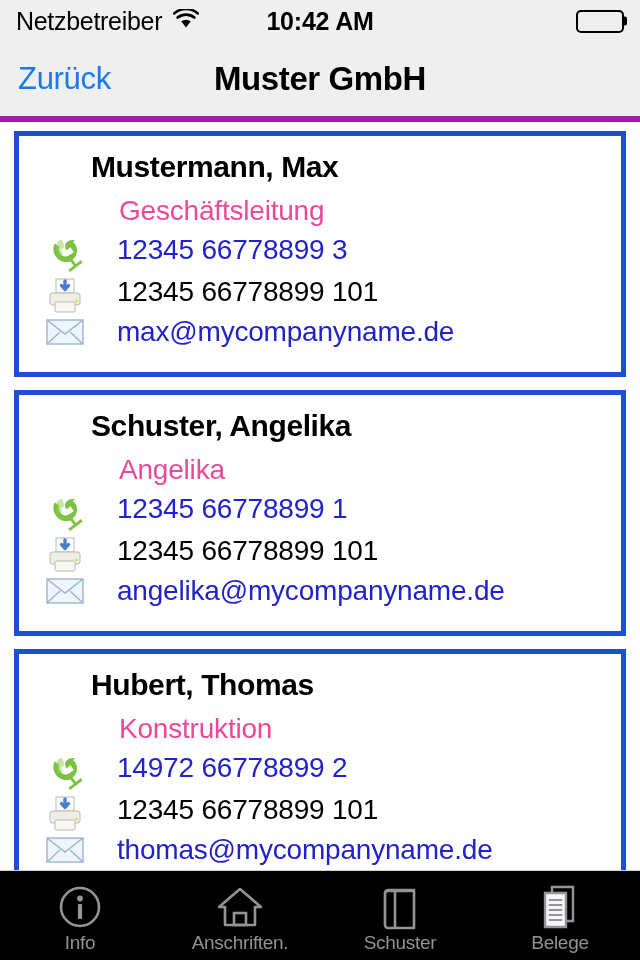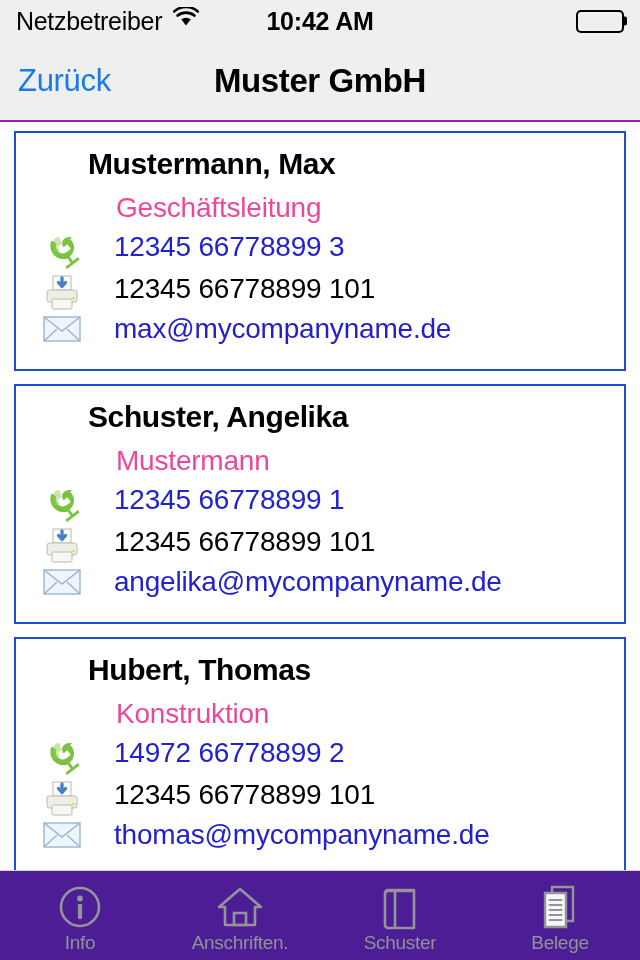--- a/index.html
+++ b/index.html
@@ -17,21 +17,21 @@
   }
 
   
   .status-bar {
     height:42px; flex:0 0 42px;
     background:#efeff0;
     display:flex; align-items:center;
     position:relative;
     padding:0 16px;
   }
-  .status-left { display:flex; align-items:flex-start; gap:11px; }
+  .status-left { display:flex; align-items:center; gap:11px; }
   .carrier { font-size:25px; color:#000; letter-spacing:-0.3px; }
   .wifi-icon { display:block; }
   .status-time {
     position:absolute; left:0; right:0; top:0; bottom:0;
     display:flex; align-items:center; justify-content:center;
     font-size:25px; font-weight:bold; color:#000; letter-spacing:-0.2px;
     pointer-events:none;
   }
   .status-right {
     margin-left:auto; display:flex; align-items:center;
@@ -47,21 +47,21 @@
     position:absolute; right:-5px; top:50%; transform:translateY(-50%);
     width:3px; height:9px; background:#000; border-radius:0 2px 2px 0;
   }
 
   
   .nav-bar {
     height:80px; flex:0 0 80px;
     background:#efeff0;
     display:flex; align-items:center;
     position:relative;
-    border-bottom:2px solid #a21caf;
+    border-bottom:6px solid #a21caf;
     padding:0 18px;
   }
   .nav-back {
     font-size:31px; color:#1a7aed;
     letter-spacing:-0.3px; cursor:pointer;
     position:relative; z-index:2;
   }
   .nav-title {
     position:absolute; left:0; right:0; top:0; bottom:0;
     display:flex; align-items:center; justify-content:center;
@@ -70,21 +70,21 @@
   }
 
   
   .content {
     flex:1 1 auto;
     background:#ffffff;
     overflow:hidden;
     padding:9px 0 0 0;
   }
   .card {
-    border:2px solid #1d4ed8;
+    border:5px solid #1d4ed8;
     background:#ffffff;
     margin:0 14px 13px 14px;
     padding:14px 0 16px 0;
   }
   .card-name {
     font-size:30px; font-weight:bold; color:#000;
     letter-spacing:-0.4px;
     padding:0 0 0 72px;
     margin-bottom:11px;
   }
@@ -106,21 +106,21 @@
   .row-text {
     font-size:28px; letter-spacing:-0.2px;
     padding-left:26px; white-space:nowrap;
   }
   .row-text.link { color:#2222cc; }
   .row-text.plain { color:#000; }
 
   
   .tab-bar {
     height:90px; flex:0 0 90px;
-    background:#4c1d95;
+    background:#000000;
     border-top:1px solid #d2d2d4;
     display:flex; align-items:stretch;
   }
   .tab-item {
     flex:1 1 0; min-width:0;
     display:flex; flex-direction:column;
     align-items:center; justify-content:center;
     gap:2px; cursor:pointer;
     padding-top:4px;
   }
@@ -201,21 +201,21 @@
             <path d="M2 4 L20 18 L38 4" fill="none" stroke="#9ab4d0" stroke-width="1.4"></path>
             <path d="M2 28 L15 16 M38 28 L25 16" fill="none" stroke="#9ab4d0" stroke-width="1.4"></path>
           </svg>
         </span>
         <span class="row-text link">max@mycompanyname.de</span>
       </div>
     </div>
 
     <div class="card">
       <div class="card-name">Schuster, Angelika</div>
-      <div class="card-role">Mustermann</div>
+      <div class="card-role">Angelika</div>
 
       <div class="card-row">
         <span class="row-icon">
           <svg width="42" height="42" viewBox="0 0 42 42">
             <path d="M31.5 6.5c-3.4-1.3-7.4-.3-9.4 2.6-1.6 2.3-1.2 5.1.6 7.2l3.7-3 3.4 4.6-4.1 3.2c-2.2 1.7-5.1 1.9-7.3.4-3-2-4.3-5.8-3.1-9.1l-4.7-2.8c-2.6 5.2-1 11.9 3.7 15.6 3.5 2.8 8.2 3.6 12.3 2.2l3.1 4.3-5.3 4.1 1.6 2.3 12.6-9.7-1.7-2.3-5.1 3.9-3.2-4.4c3.3-2.6 5-6.8 4.3-10.9-.4-2.6-1.8-5.1-4.1-6.6z" fill="#7cc242"></path>
             <path d="M12.6 9.6c1.1-2.2 3.3-3.6 5.7-3.5l2.3 6.9-3.6 2.4c.3 1.4.9 2.7 1.9 3.8l-4.6 2.9c-2.3-3.5-2.6-8.2-1.7-12.5z" fill="#8fcf4f" opacity="0.5"></path>
           </svg>
         </span>
         <span class="row-text link">12345 66778899 1</span>
       </div>

